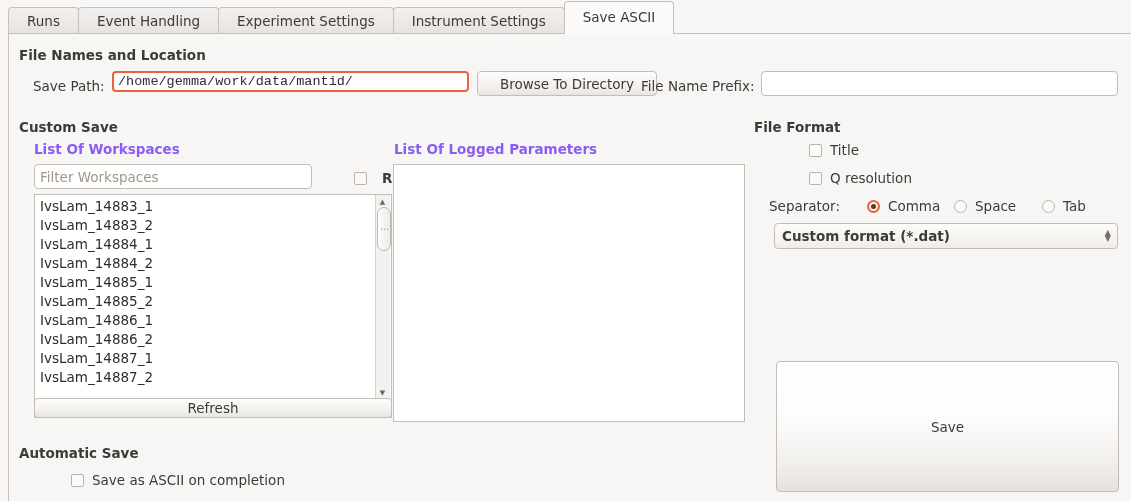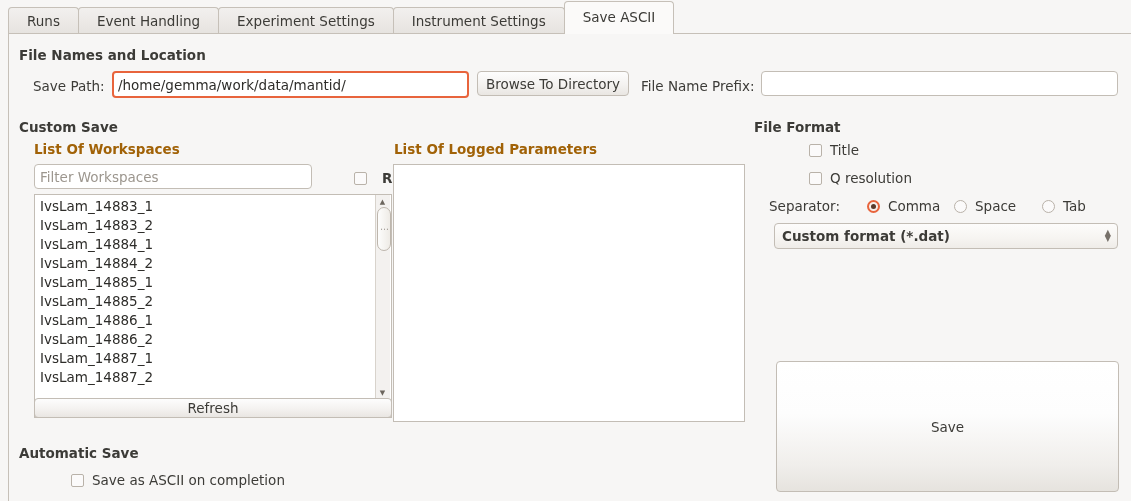--- a/index.html
+++ b/index.html
@@ -67,21 +67,21 @@
     position: absolute;
     font-weight: bold;
     font-size: 13.5px;
     color: #3c3b37;
     white-space: nowrap;
   }
   .sub-title {
     position: absolute;
     font-weight: bold;
     font-size: 13.5px;
-    color: #a16207;
+    color: #8b5cf6;
     white-space: nowrap;
   }
   .plain-label {
     position: absolute;
     font-size: 13.5px;
     color: #3c3b37;
     white-space: nowrap;
   }
 
   
@@ -280,23 +280,23 @@
   <div class="tab">Instrument Settings</div>
   <div class="tab active">Save ASCII</div>
 </div>
 
 <div id="page-panel">
 
   <div class="grp-title" style="left:10px; top:13px;">File Names and Location</div>
 
   <div class="plain-label" style="left:24px; top:44px;">Save Path:</div>
 
-  <input class="line-edit focused" type="text" style="left: 103px; top: 37px; width: 357px; height: 27px;" value="/home/gemma/work/data/mantid/">
-
-  <div class="btn" style="left:468px; top:37px; width:152px; height:25px;">Browse To Directory</div>
+  <input class="line-edit focused" type="text" style="left: 103px; top: 37px; width: 357px; height: 21px; font-family: Liberation Mono, monospace;" value="/home/gemma/work/data/mantid/">
+
+  <div class="btn" style="left:468px; top:37px; width:180px; height:25px;">Browse To Directory</div>
 
   <div class="plain-label" style="left:632px; top:44px;">File Name Prefix:</div>
 
   <input class="line-edit" type="text" style="left: 752px; top: 37px; width: 357px; height: 25px;" value="">
 
   <div class="grp-title" style="left:10px; top:85px;">Custom Save</div>
 
   <div class="sub-title" style="left:25px; top:107px;">List Of Workspaces</div>
 
   <input class="line-edit" type="text" style="left: 25px; top: 130px; width: 278px; height: 25px;" placeholder="Filter Workspaces">

